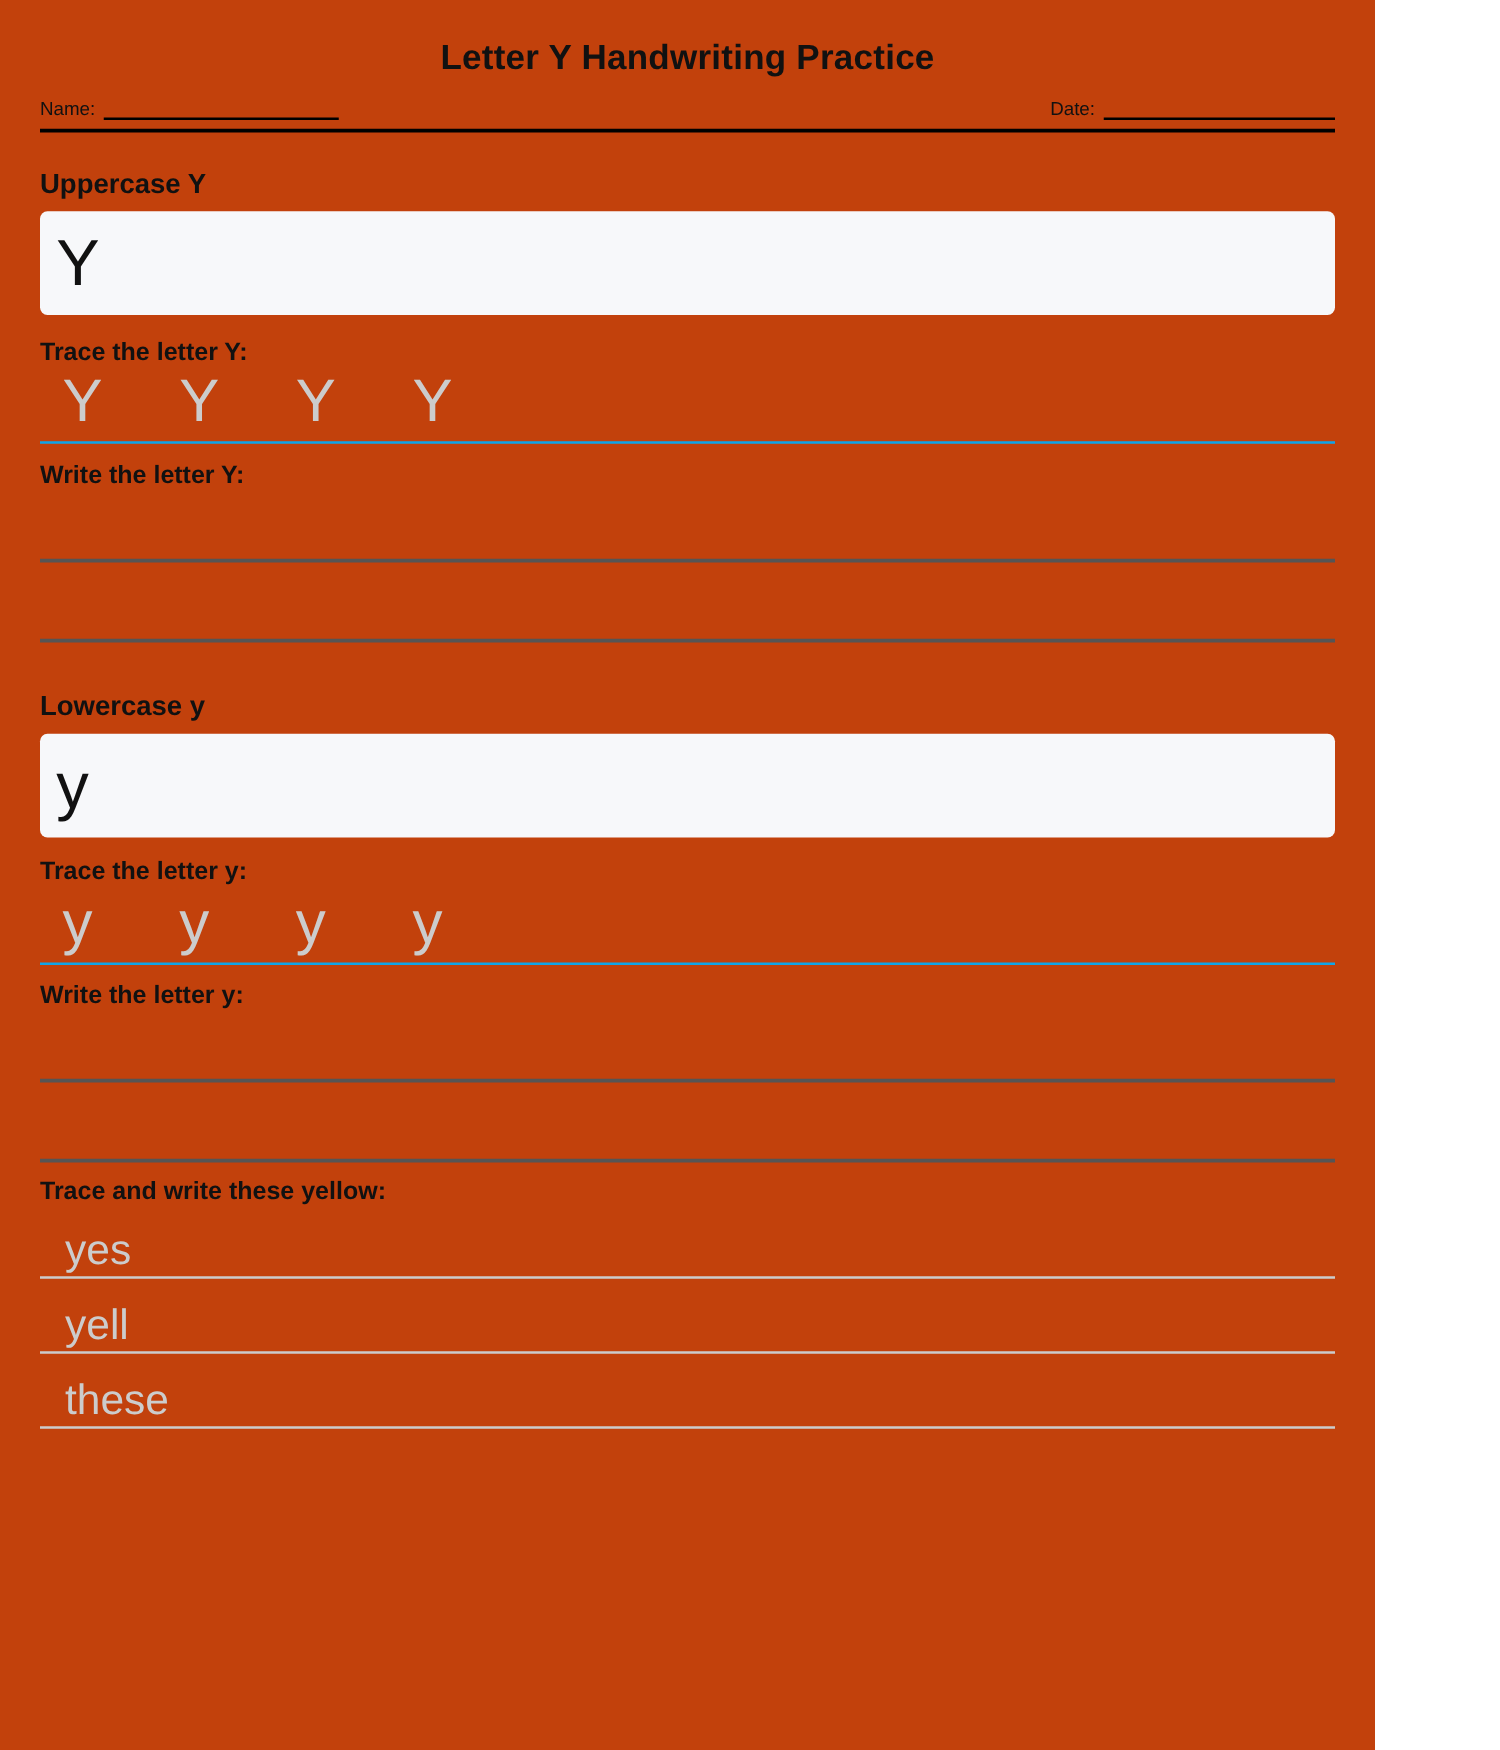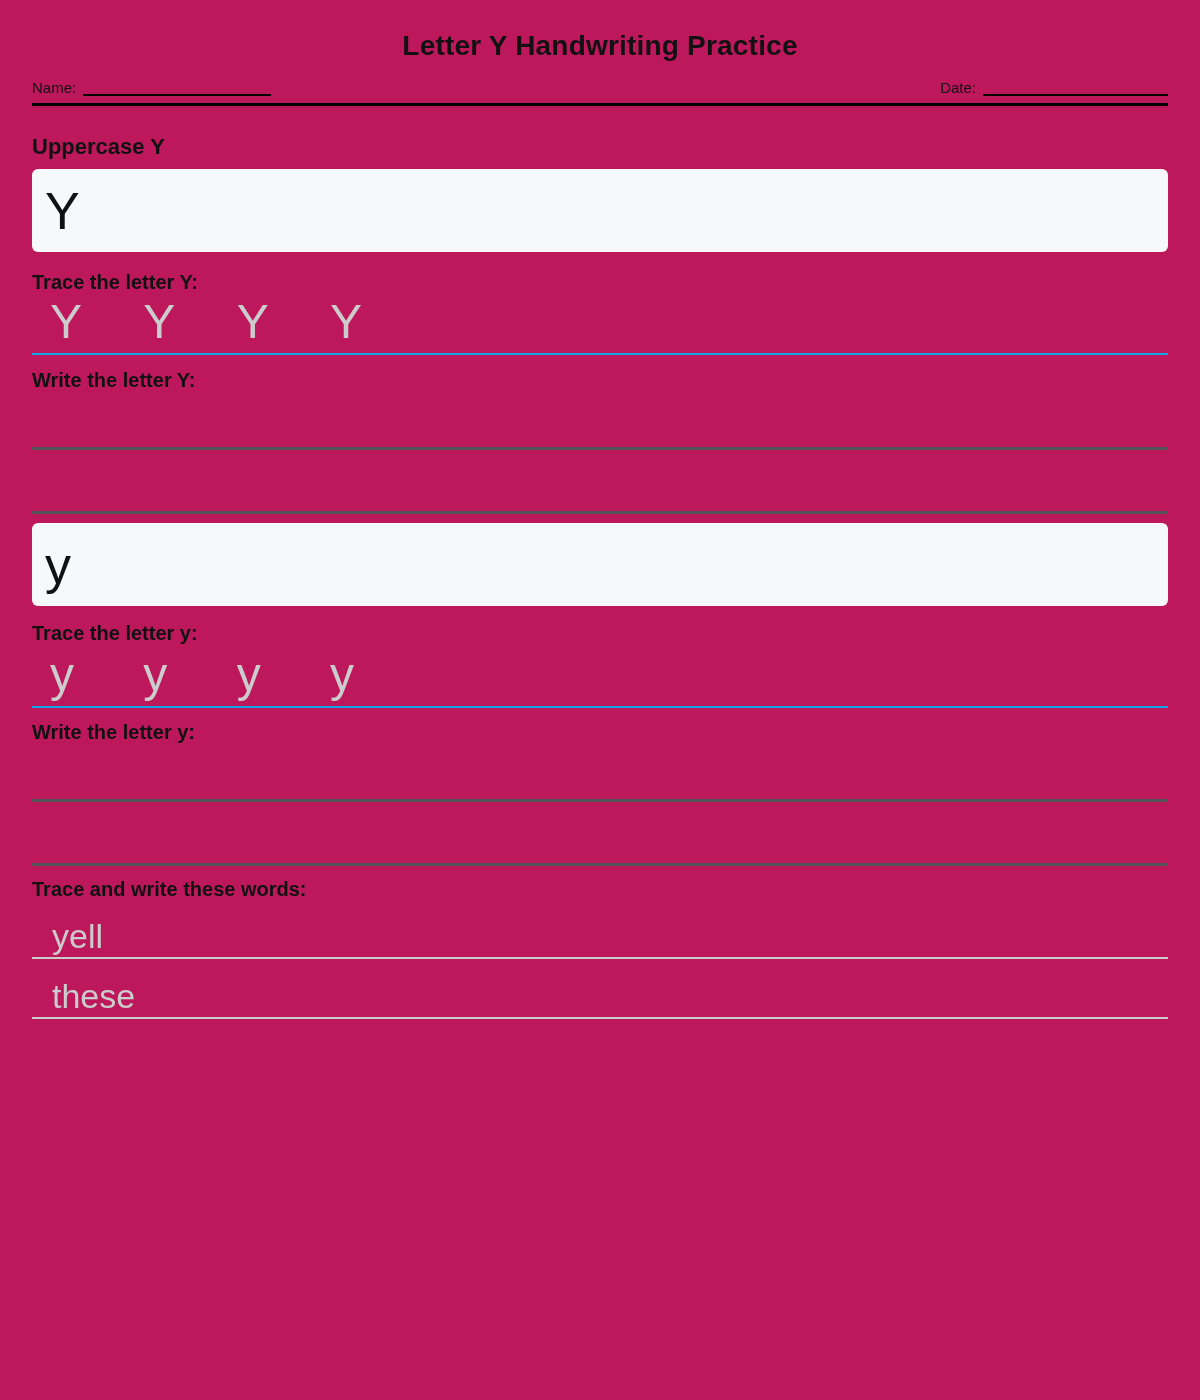--- a/index.html
+++ b/index.html
@@ -2,23 +2,23 @@
 <html><head>
 <meta charset="utf-8">
 <style>
   * { margin: 0; padding: 0; box-sizing: border-box; }
   html, body {
     background: #ffffff;
     font-family: "Liberation Sans", sans-serif;
     color: #111111;
   }
   .sheet {
-    width: 1200px;
+    width: 1100px;
     height: 1400px;
-    background: #be185d;
+    background: #c2410c;
     padding: 0 32px;
     overflow: hidden;
   }
   
   .title {
     margin-top: 30px;
     text-align: center;
     font-size: 28px;
     font-weight: 700;
     letter-spacing: 0.2px;
@@ -128,20 +128,21 @@
       <span class="trace-letter">Y</span>
     </div>
 
     <div class="sub-label tight">Write the letter Y:</div>
 
     <div class="write-line-1"></div>
     <div class="write-line-2"></div>
   </div>
 
   <div>
+    <h2 class="section-heading heading-lower">Lowercase y</h2>
 
     <div class="letter-box" style="background:#f7f8fa">
       <span>y</span>
     </div>
 
     <div class="sub-label" style="margin-top:16px">Trace the letter y:</div>
 
     <div class="trace-row" style="padding-top:6px">
       <span class="trace-letter">y</span>
       <span class="trace-letter">y</span>
@@ -150,22 +151,25 @@
     </div>
 
     <div class="sub-label" style="margin-top:13px">Write the letter y:</div>
 
     <div class="write-line-1"></div>
     <div class="write-line-2"></div>
   </div>
 
   <div>
 
-    <div class="sub-label" style="margin-top:12px">Trace and write these words:</div>
+    <div class="sub-label" style="margin-top:12px">Trace and write these yellow:</div>
 
+    <div class="word-row">
+      <span>yes</span>
+    </div>
     <div class="word-row">
       <span>yell</span>
     </div>
     <div class="word-row">
       <span>these</span>
     </div>
   </div>
 
 </div>
 

